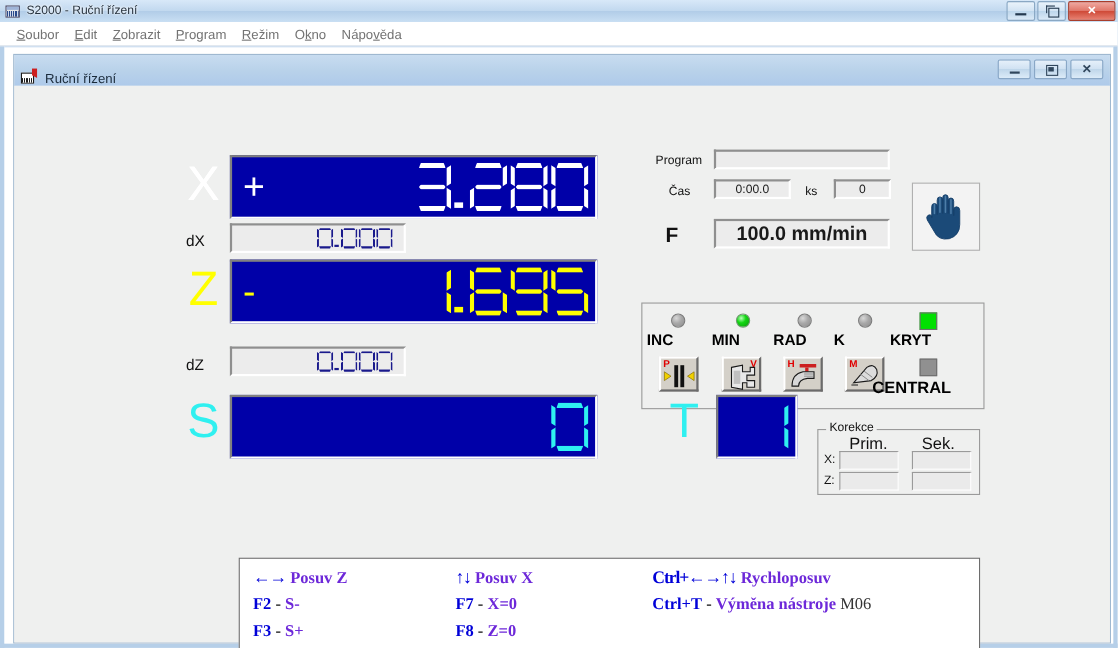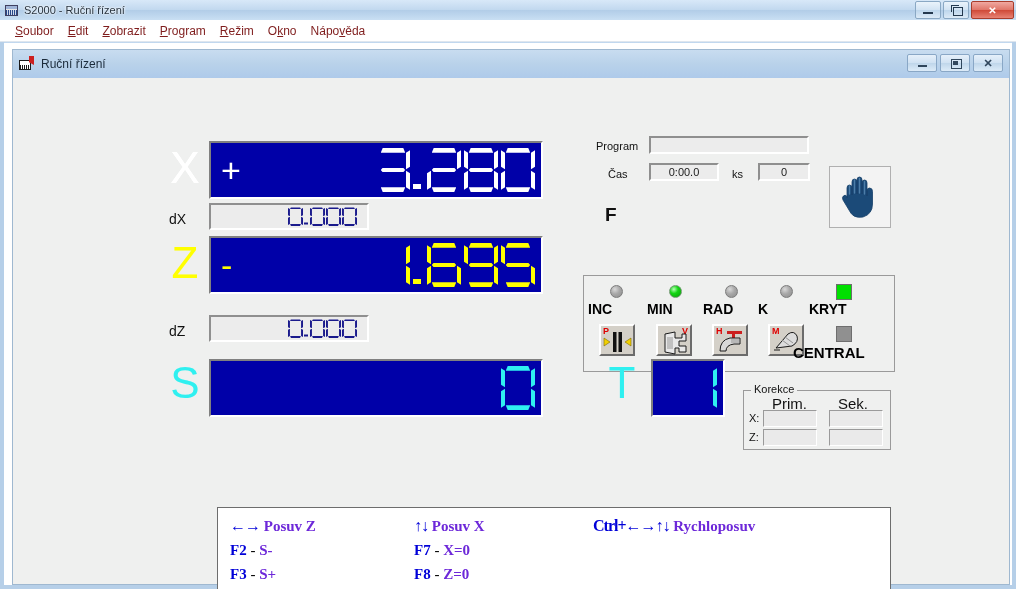--- a/index.html
+++ b/index.html
@@ -72,41 +72,41 @@
   }
 
   
   #menu-bar {
     position: absolute; left: -4px; top: 20px; width: 1016px; height: 22px;
     background: #ffffff;
     display: flex; align-items: center; padding-left: 8px;
     border-bottom: 1px solid #dfe6ee;
   }
   .menu-item {
-    font-size: 12px; color: #7f1d1d; padding: 2px 7px; white-space: nowrap;
+    font-size: 12px; color: #737373; padding: 2px 7px; white-space: nowrap;
     font-family: "Liberation Sans", sans-serif;
   }
   .menu-item u { text-decoration: underline; }
 
   
   #mdi-client {
     position: absolute; left: 0px; top: 43px; width: 1008px; height: 542px;
     background: #ffffff;
   }
 
   
   #child-window {
     position: absolute; left: 8px; top: 6px; width: 998px; height: 536px;
     background: #eff0ef;
     border: 1px solid #9fb8d0;
   }
   #child-title-bar {
     position: absolute; left: 0; top: 0; width: 996px; height: 28px;
     background: linear-gradient(to bottom, #c8dcf0 0%, #b9d2ea 50%, #aecaea 100%);
-    display: flex; align-items: center;
+    display: flex; align-items: flex-end;
   }
   #child-icon {
     width: 16px; height: 16px; margin-left: 6px; margin-right: 6px;
     position: relative; flex: 0 0 auto;
   }
   #child-icon .ci-box {
     position: absolute; left: 0; top: 4px; width: 12px; height: 10px;
     background: #ffffff; border: 1px solid #1c1c1c;
   }
   #child-icon .ci-lines {
@@ -499,20 +499,21 @@
         <div class="info-lbl" style="left:583px; top:62px;">Program</div>
         <div class="flat-field" style="left:636px; top:58px; width:160px; height:18px;"></div>
 
         <div class="info-lbl" style="left:595px; top:90px;">Čas</div>
         <div class="flat-field" style="left:636px; top:85px; width:70px; height:18px;">0:00.0</div>
 
         <div class="info-lbl" style="left:719px; top:90px;">ks</div>
         <div class="flat-field" style="left:745px; top:85px; width:52px; height:18px;">0</div>
 
         <div class="info-lbl" style="left:592px; top:126px; font-size:19px; font-weight:bold;">F</div>
+        <div class="flat-field" id="f-field" style="left:636px; top:121px; width:160px; height:27px;">100.0 mm/min</div>
 
         <div id="hand-button">
           <svg width="44" height="46" viewBox="0 0 44 46">
             <path d="M9 24 L9 14 Q9 11 11.5 11 Q14 11 14 14 L14 21 L14 8 Q14 5 16.5 5 Q19 5 19 8 L19 20 L19 6 Q19 3 21.5 3 Q24 3 24 6 L24 20 L24 9 Q24 6 26.5 6 Q29 6 29 9 L29 22 L29 17 Q29 14 31.5 14 Q34.5 14 34.5 17.5 L34.5 30 Q34.5 40 25 43 Q15 45 11 36 L5 26 Q3.5 23 6 21.5 Q8 20.5 9.5 23 Z" fill="#1b4a78" stroke="#17406a" stroke-width="0.8"></path>
             <path d="M11.5 12 L11.5 20 M16.5 6 L16.5 19 M21.5 4.5 L21.5 19 M26.5 7.5 L26.5 20" stroke="#4d7da8" stroke-width="1.4" stroke-linecap="round" fill="none"></path>
           </svg>
         </div>
 
         <div id="mode-panel">
 
@@ -598,20 +599,21 @@
               <div class="lg-row"></div>
             </div>
           <div class="lg-col" id="lg-col2" style="left:196px;">
               <div class="lg-row"><span class="arrows">↑↓</span><span class="act"> Posuv X</span></div>
               <div class="lg-row"><span class="k">F7</span><span class="sep"> - </span><span class="act"> X=0</span></div>
               <div class="lg-row"><span class="k">F8</span><span class="sep"> - </span><span class="act"> Z=0</span></div>
               <div class="lg-row"></div>
             </div>
           <div class="lg-col" id="lg-col3" style="left:375px;">
               <div class="lg-row"><span class="arrows">Ctrl+←→↑↓</span><span class="sep"> </span><span class="act"> Rychloposuv</span></div>
+              <div class="lg-row"><span class="k">Ctrl+T</span><span class="sep"> - </span><span class="act"> Výměna nástroje</span><span class="dim"> M06</span></div>
               <div class="lg-row"></div>
             </div>
 
         </div>
 
       </div>
     </div>
   </div>
 </div>
 

